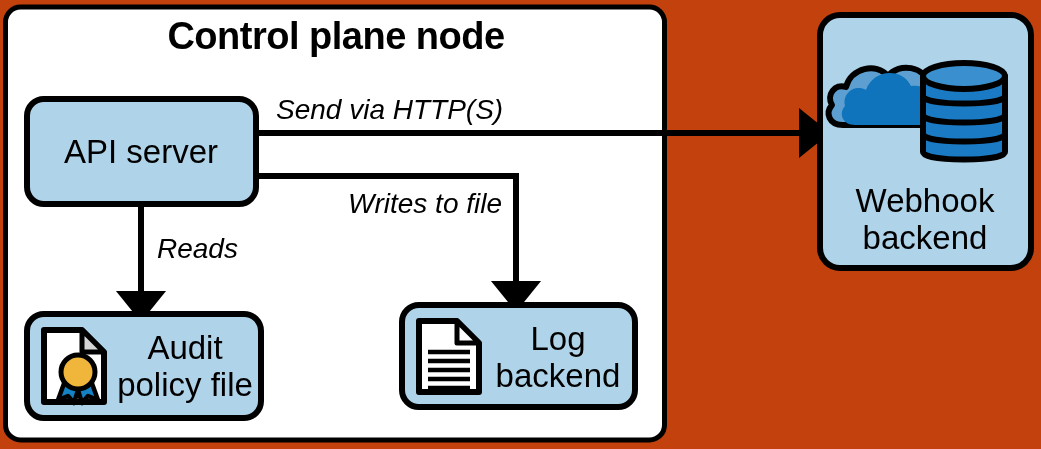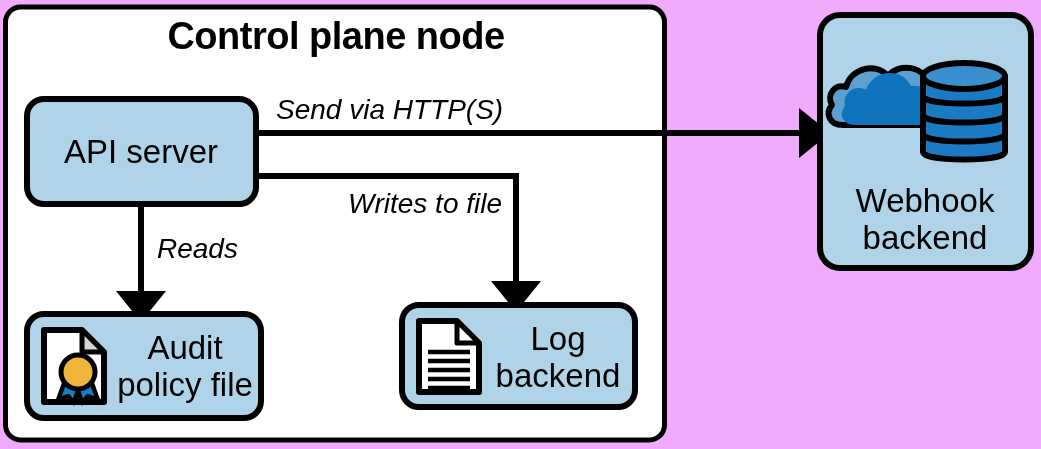--- a/index.html
+++ b/index.html
@@ -8,21 +8,21 @@
     padding: 0;
     background: #ffffff;
   }
   body {
     font-family: "Liberation Sans", "DejaVu Sans", sans-serif;
   }
   #canvas {
     position: relative;
     width: 1041px;
     height: 449px;
-    background: #f0abfc;
+    background: #c2410c;
     overflow: hidden;
   }
   #diagram-svg {
     position: absolute;
     left: 0;
     top: 0;
     width: 1041px;
     height: 449px;
   }
   .node-title {

